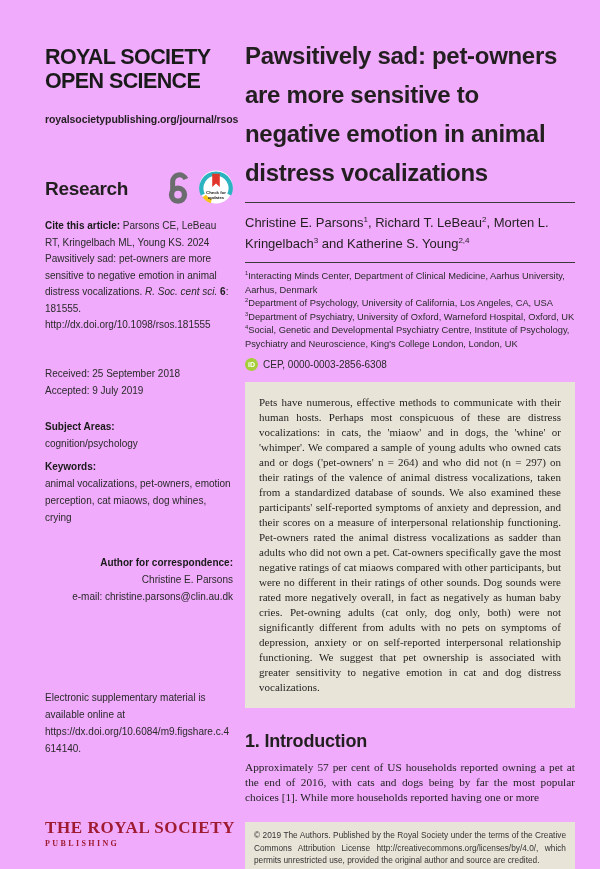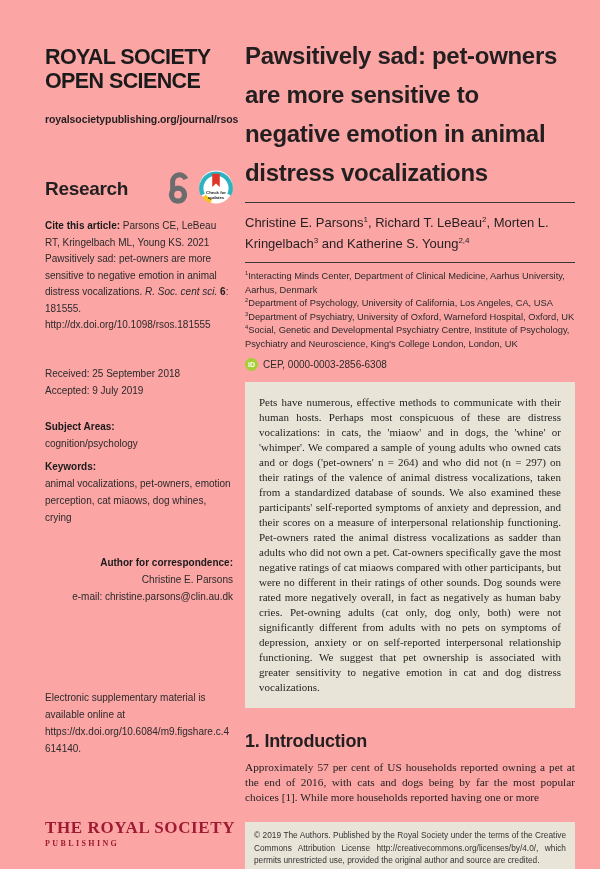--- a/index.html
+++ b/index.html
@@ -1,18 +1,18 @@
 <!DOCTYPE html>
 <html><head>
 <meta charset="utf-8">
 <style>
   * { margin:0; padding:0; box-sizing:border-box; }
   html,body { background:#ffffff; }
   .page {
-    position:relative; width:600px; height:869px; background:#fca5a5;
+    position:relative; width:600px; height:869px; background:#f0abfc;
     font-family:"Liberation Sans", sans-serif; color:#231f20; overflow:hidden;
   }
 
   
   .sidebar { position:absolute; left:45px; top:45px; width:188px; }
   .logo { font-size:21.5px; line-height:24px; font-weight:bold; letter-spacing:-0.6px; color:#1a1a1a; }
   .journal-url { margin-top:20px; font-size:10.5px; font-weight:bold; letter-spacing:-0.1px; }
   .research-row { margin-top:44px; display:flex; align-items:center; }
   .research { font-size:19px; font-weight:600; letter-spacing:-0.3px; }
   .badge-icons { margin-left:auto; display:flex; align-items:center; gap:8px; }
@@ -82,21 +82,21 @@
             <path d="M5.5 27.5 A15.5 15.5 0 0 0 13 33" fill="none" stroke="#f5c51c" stroke-width="4.5"></path>
             <path d="M14 4 h8 v14 l-4 -3.6 l-4 3.6 z" fill="#e0352b"></path>
             <text x="18" y="25" text-anchor="middle" font-size="4.6" font-weight="bold" fill="#1a1a1a" font-family="Liberation Sans, sans-serif">Check for</text>
             <text x="18" y="30.2" text-anchor="middle" font-size="4.6" font-weight="bold" fill="#1a1a1a" font-family="Liberation Sans, sans-serif">updates</text>
           </svg>
         </span>
       </span>
     </div>
 
     <div class="cite">
-      <b>Cite this article:</b><span> Parsons CE, LeBeau RT, Kringelbach ML, Young KS. 2021 Pawsitively sad: pet-owners are more sensitive to negative emotion in animal distress vocalizations. </span><span class="ital">R. Soc. cent sci.</span><b> 6</b><span>: 181555.</span>
+      <b>Cite this article:</b><span> Parsons CE, LeBeau RT, Kringelbach ML, Young KS. 2024 Pawsitively sad: pet-owners are more sensitive to negative emotion in animal distress vocalizations. </span><span class="ital">R. Soc. cent sci.</span><b> 6</b><span>: 181555.</span>
       <div>http://dx.doi.org/10.1098/rsos.181555</div>
     </div>
 
     <div class="side-block dates">
       <div>Received: 25 September 2018</div>
       <div>Accepted: 9 July 2019</div>
     </div>
 
 
     <div class="side-block subject-areas">

